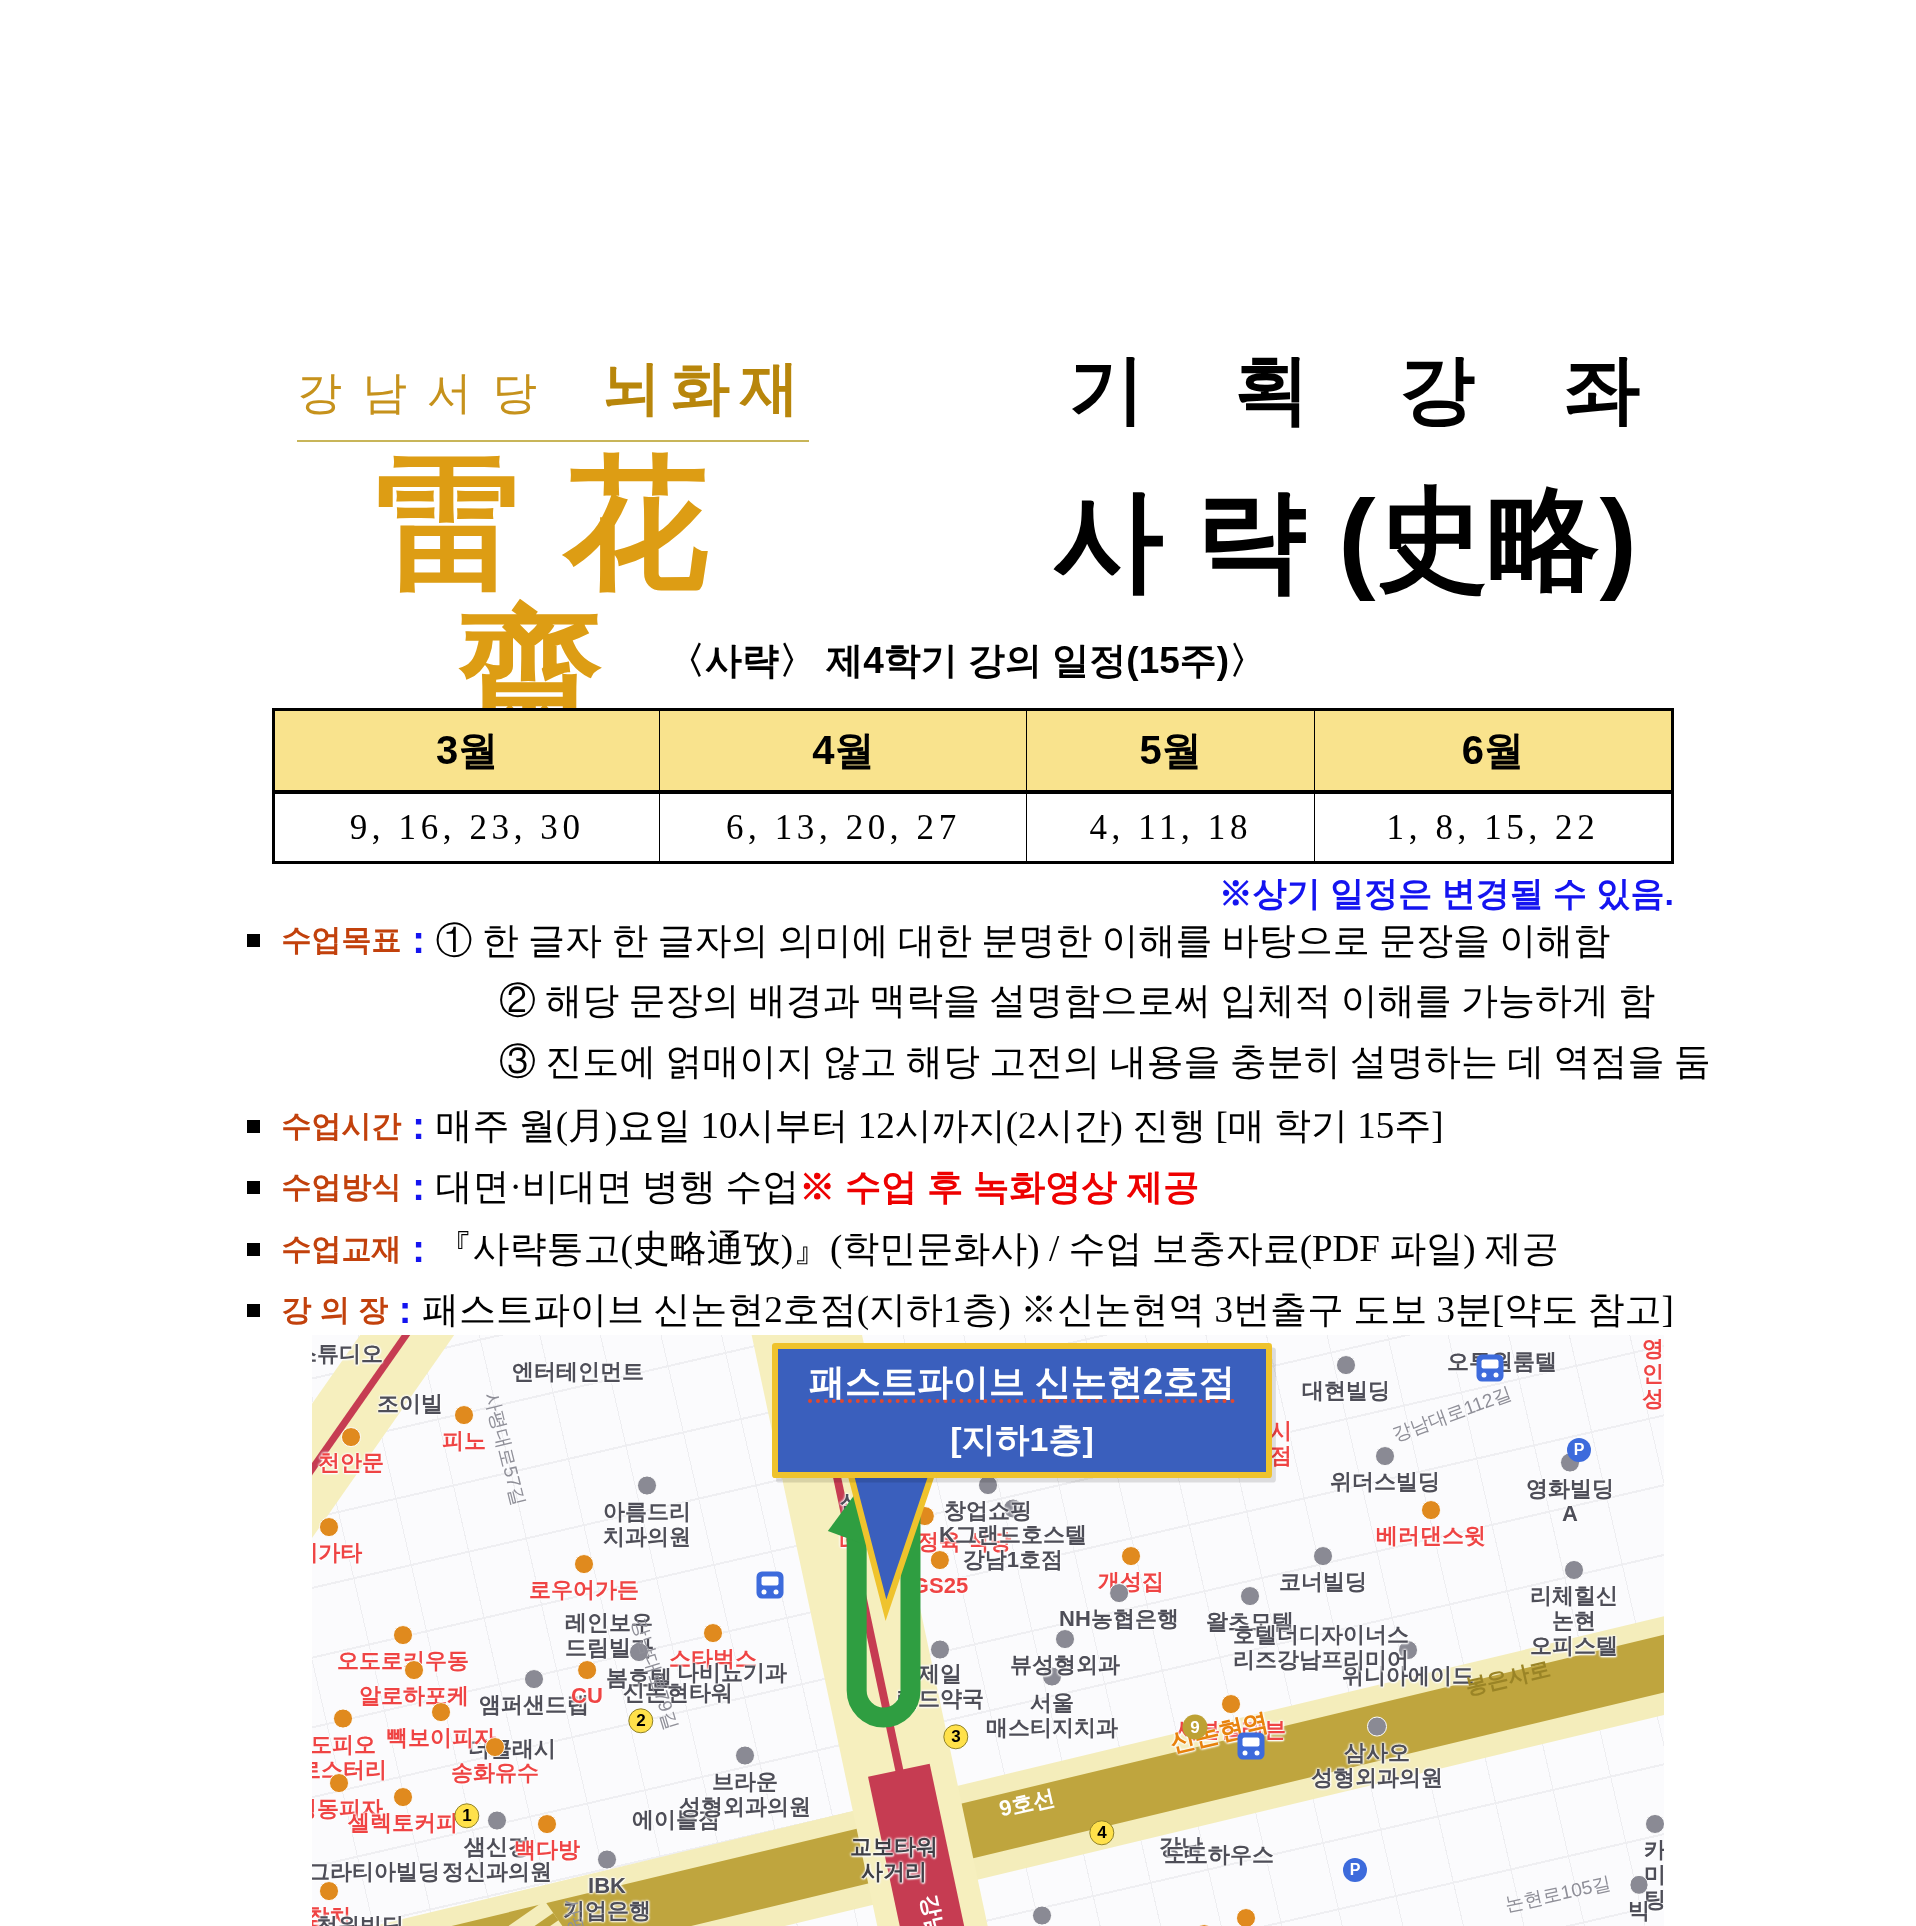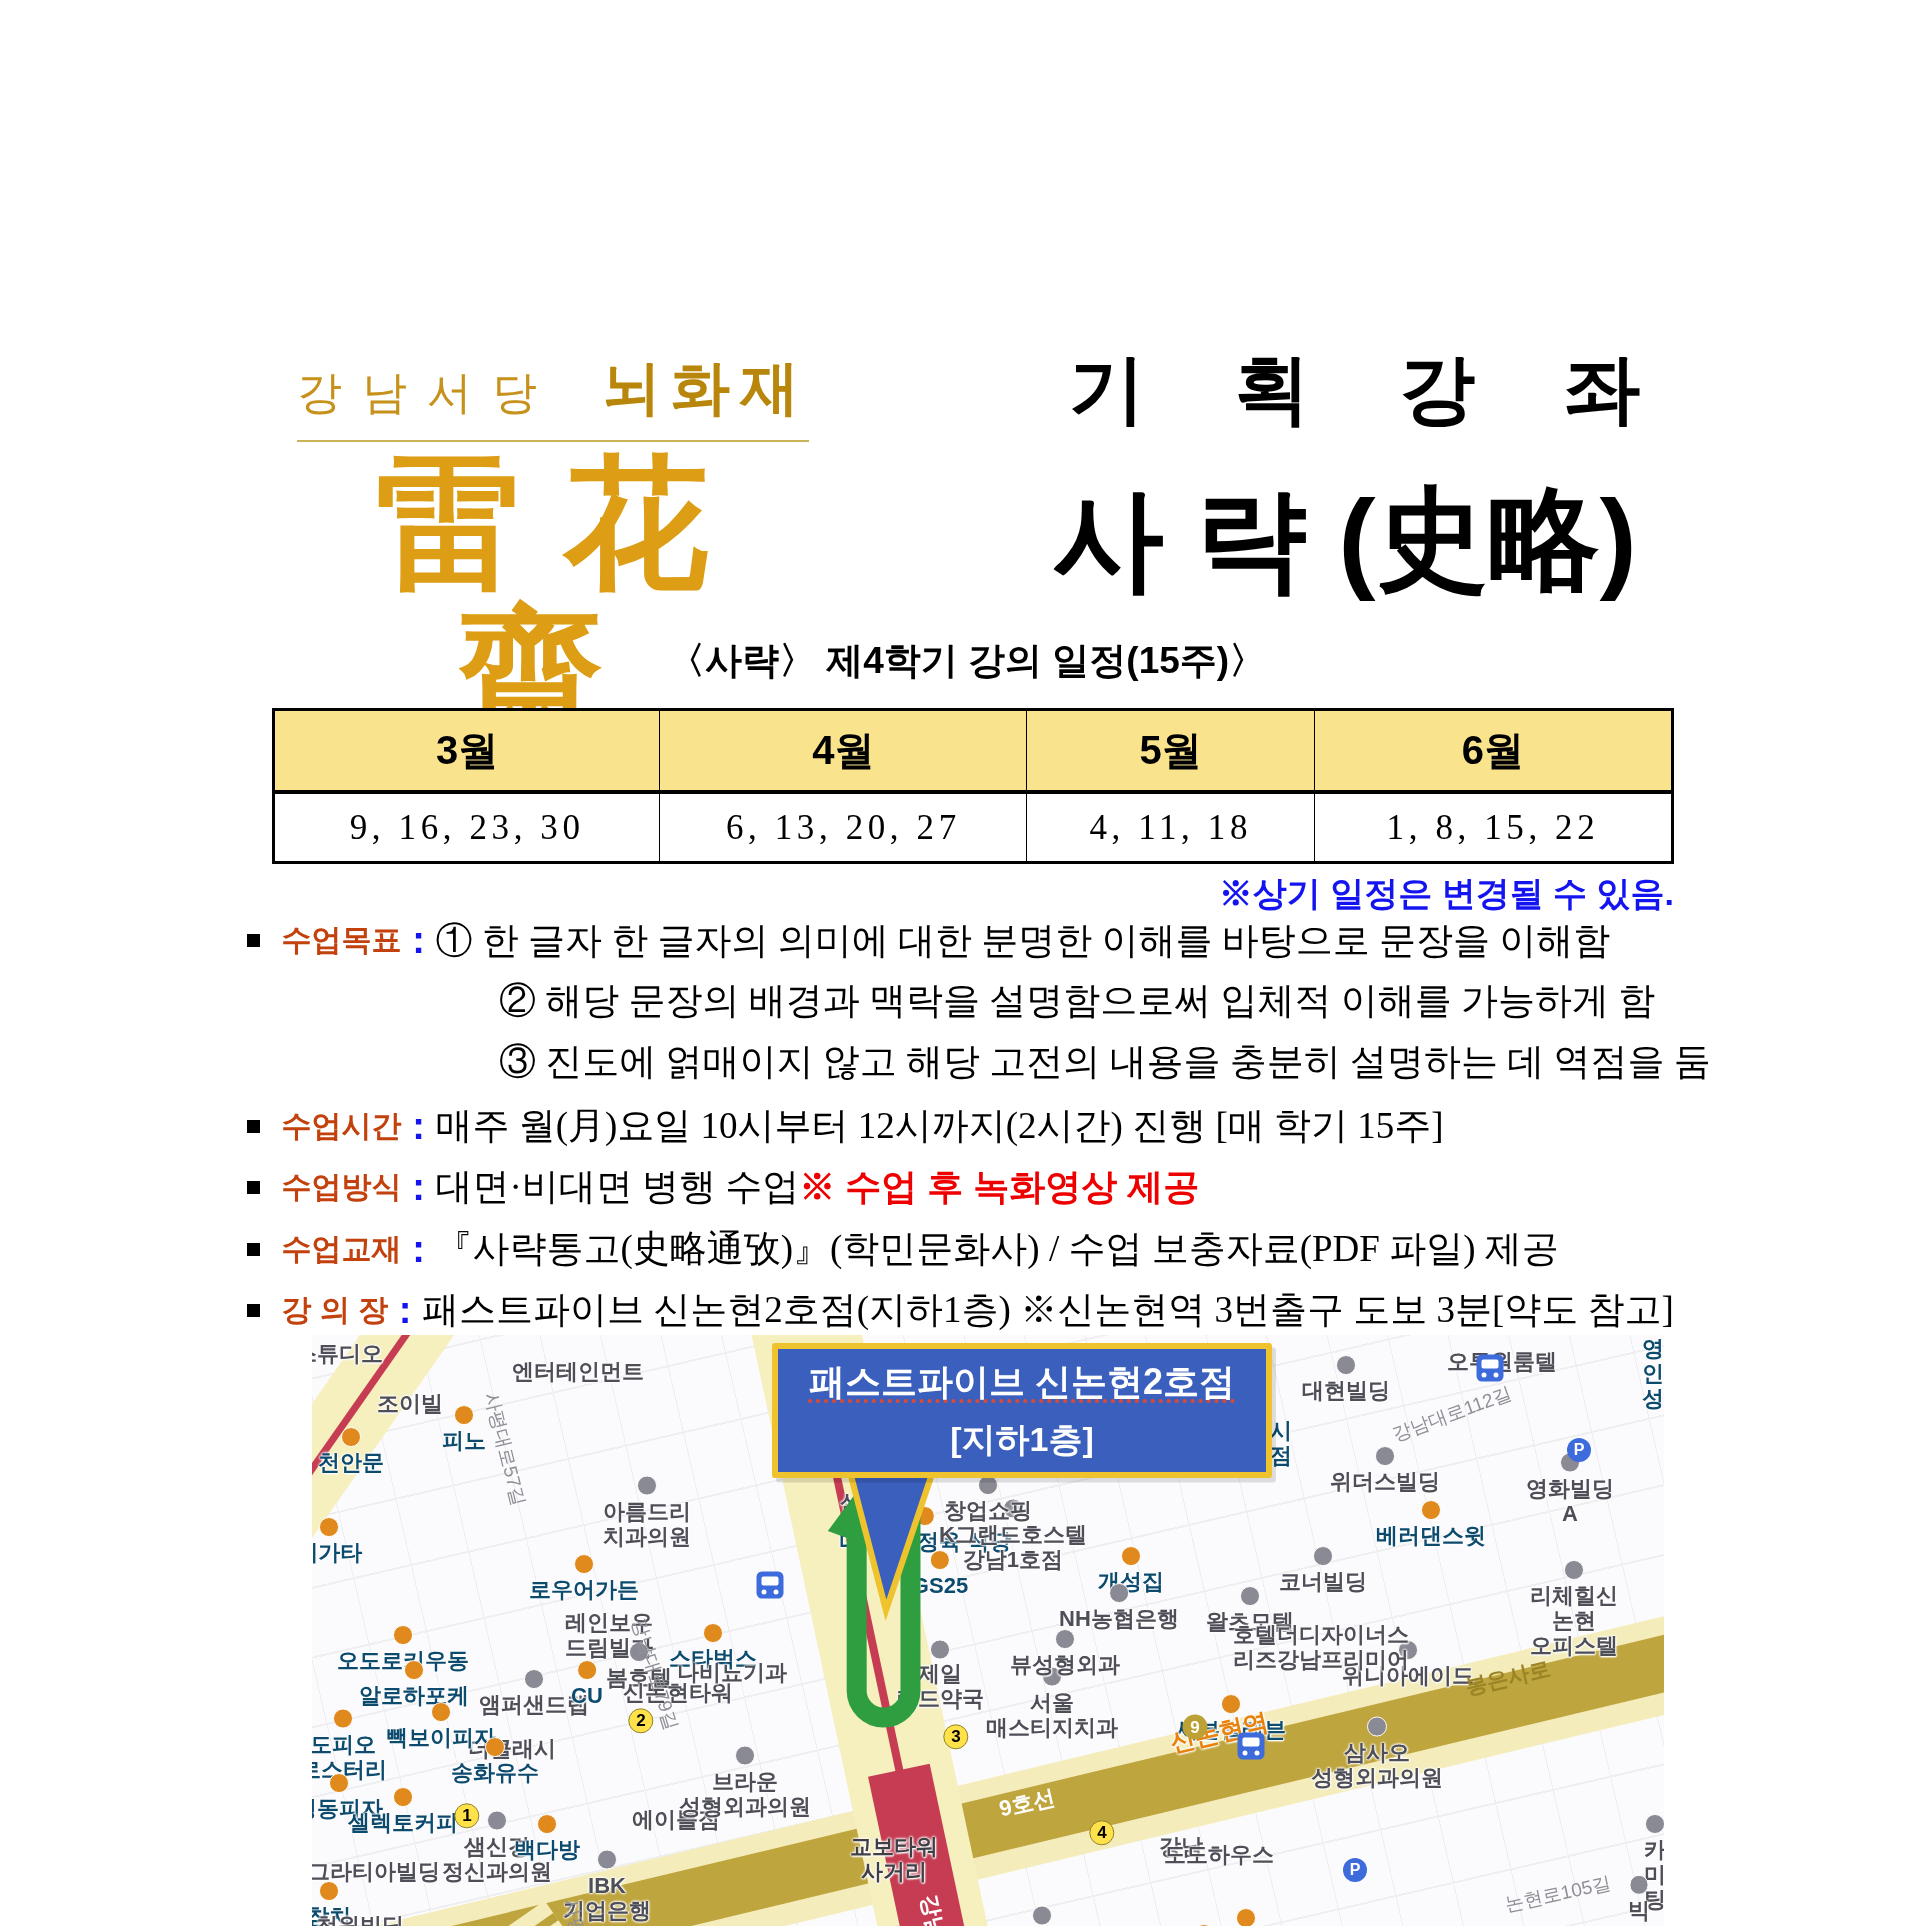--- a/index.html
+++ b/index.html
@@ -71,21 +71,21 @@
   .callout-l1{color:#fff;font-size:36px;font-weight:800;white-space:nowrap;
               text-decoration:underline dotted #E0482F;text-decoration-thickness:3.9px;text-underline-offset:6.2px;}
   .callout-l2{color:#fff;font-size:34px;font-weight:800;margin-top:10px;}
   .tail-svg{position:absolute;left:0;top:0;z-index:5;}
 
   .ml{position:absolute;transform:translate(-50%,-50%);font-size:22px;font-weight:600;color:#4E4E58;
       text-align:center;white-space:pre-line;line-height:1.14;z-index:3;
       text-shadow:0 0 2.7px #fff,0 0 2.7px #fff,0 0 2.7px #fff,0.8px 0.8px 1.5px #fff;}
   .ml.ic::before{content:"";display:block;width:17.7px;height:17.7px;border-radius:50%;background:#8A8A94;
                  border:1.5px solid #fff;margin:0 auto 3.1px;}
-  .ml.o{color:#0c4a6e;}
+  .ml.o{color:#ef4444;}
   .ml.o.ic::before{background:#E08A1E;}
   .ml.x{font-weight:800;color:#3F3F46;}
   .ml.r{color:#8F8F98;font-weight:500;font-size:19px;text-shadow:none;white-space:nowrap;}
   .ml.rb{color:#9A8426;font-weight:700;font-size:21.6px;text-shadow:none;white-space:nowrap;}
   .ml.w{color:#fff;font-weight:700;text-shadow:none;white-space:nowrap;}
   .ml.org{color:#E8820C;font-weight:800;font-size:25px;white-space:nowrap;}
 
   .exit{position:absolute;width:25.4px;height:25.4px;border-radius:50%;background:#FFE14A;border:1.5px solid #8F812A;
         color:#000;font-weight:800;font-size:17px;display:flex;align-items:center;justify-content:center;
         transform:translate(-50%,-50%);z-index:4;box-sizing:border-box;}

